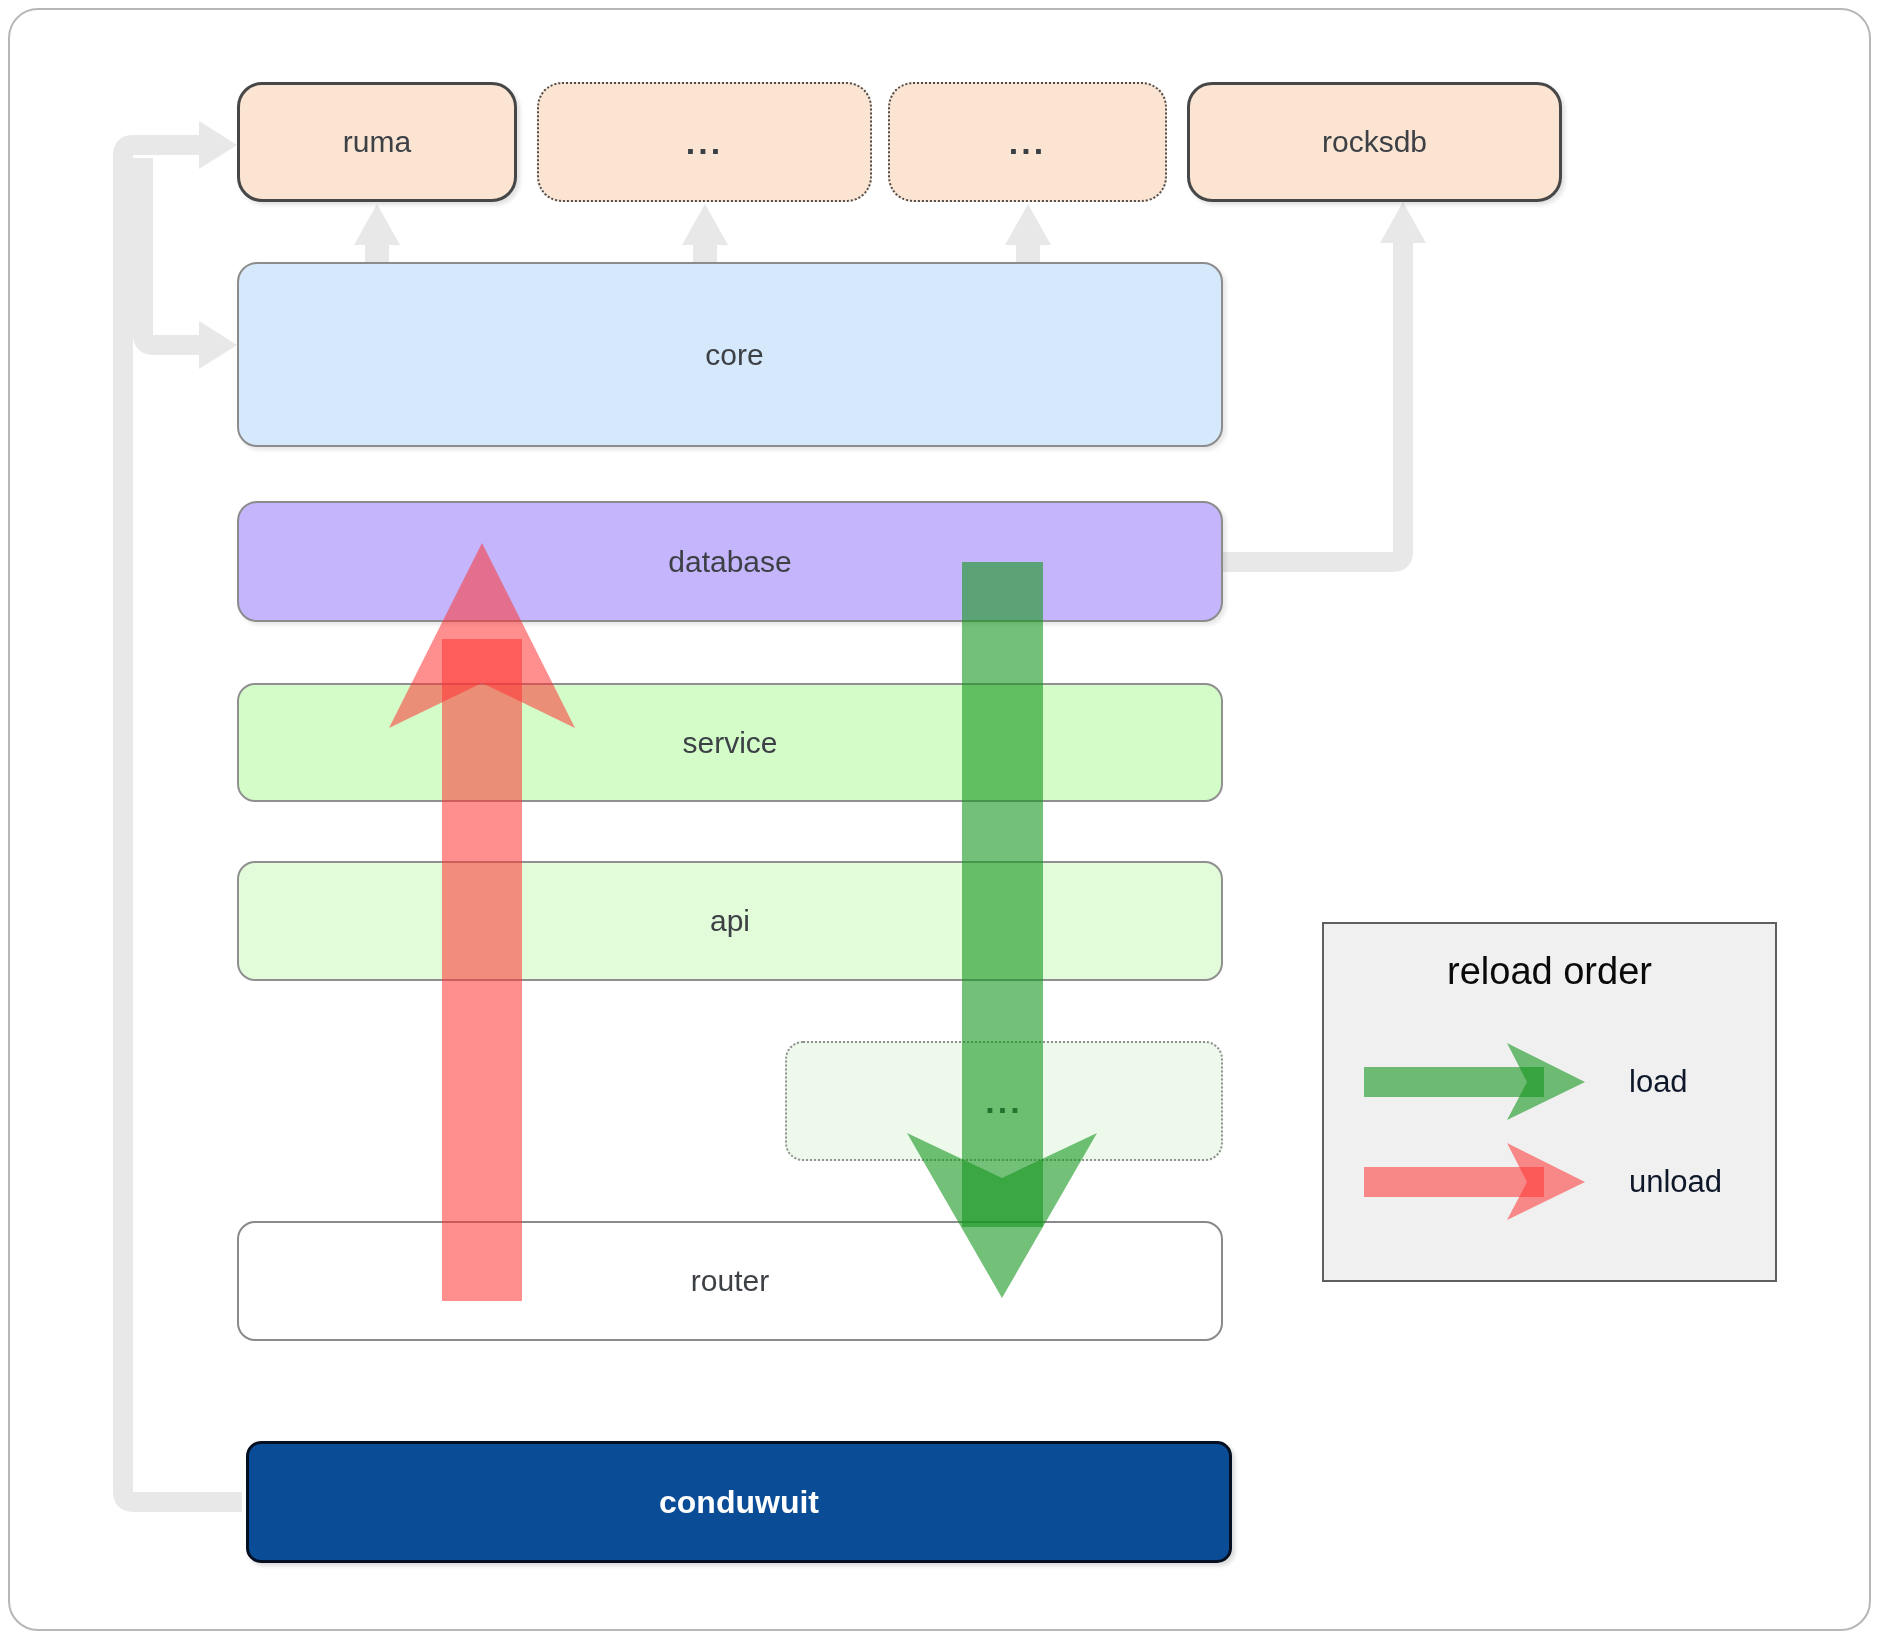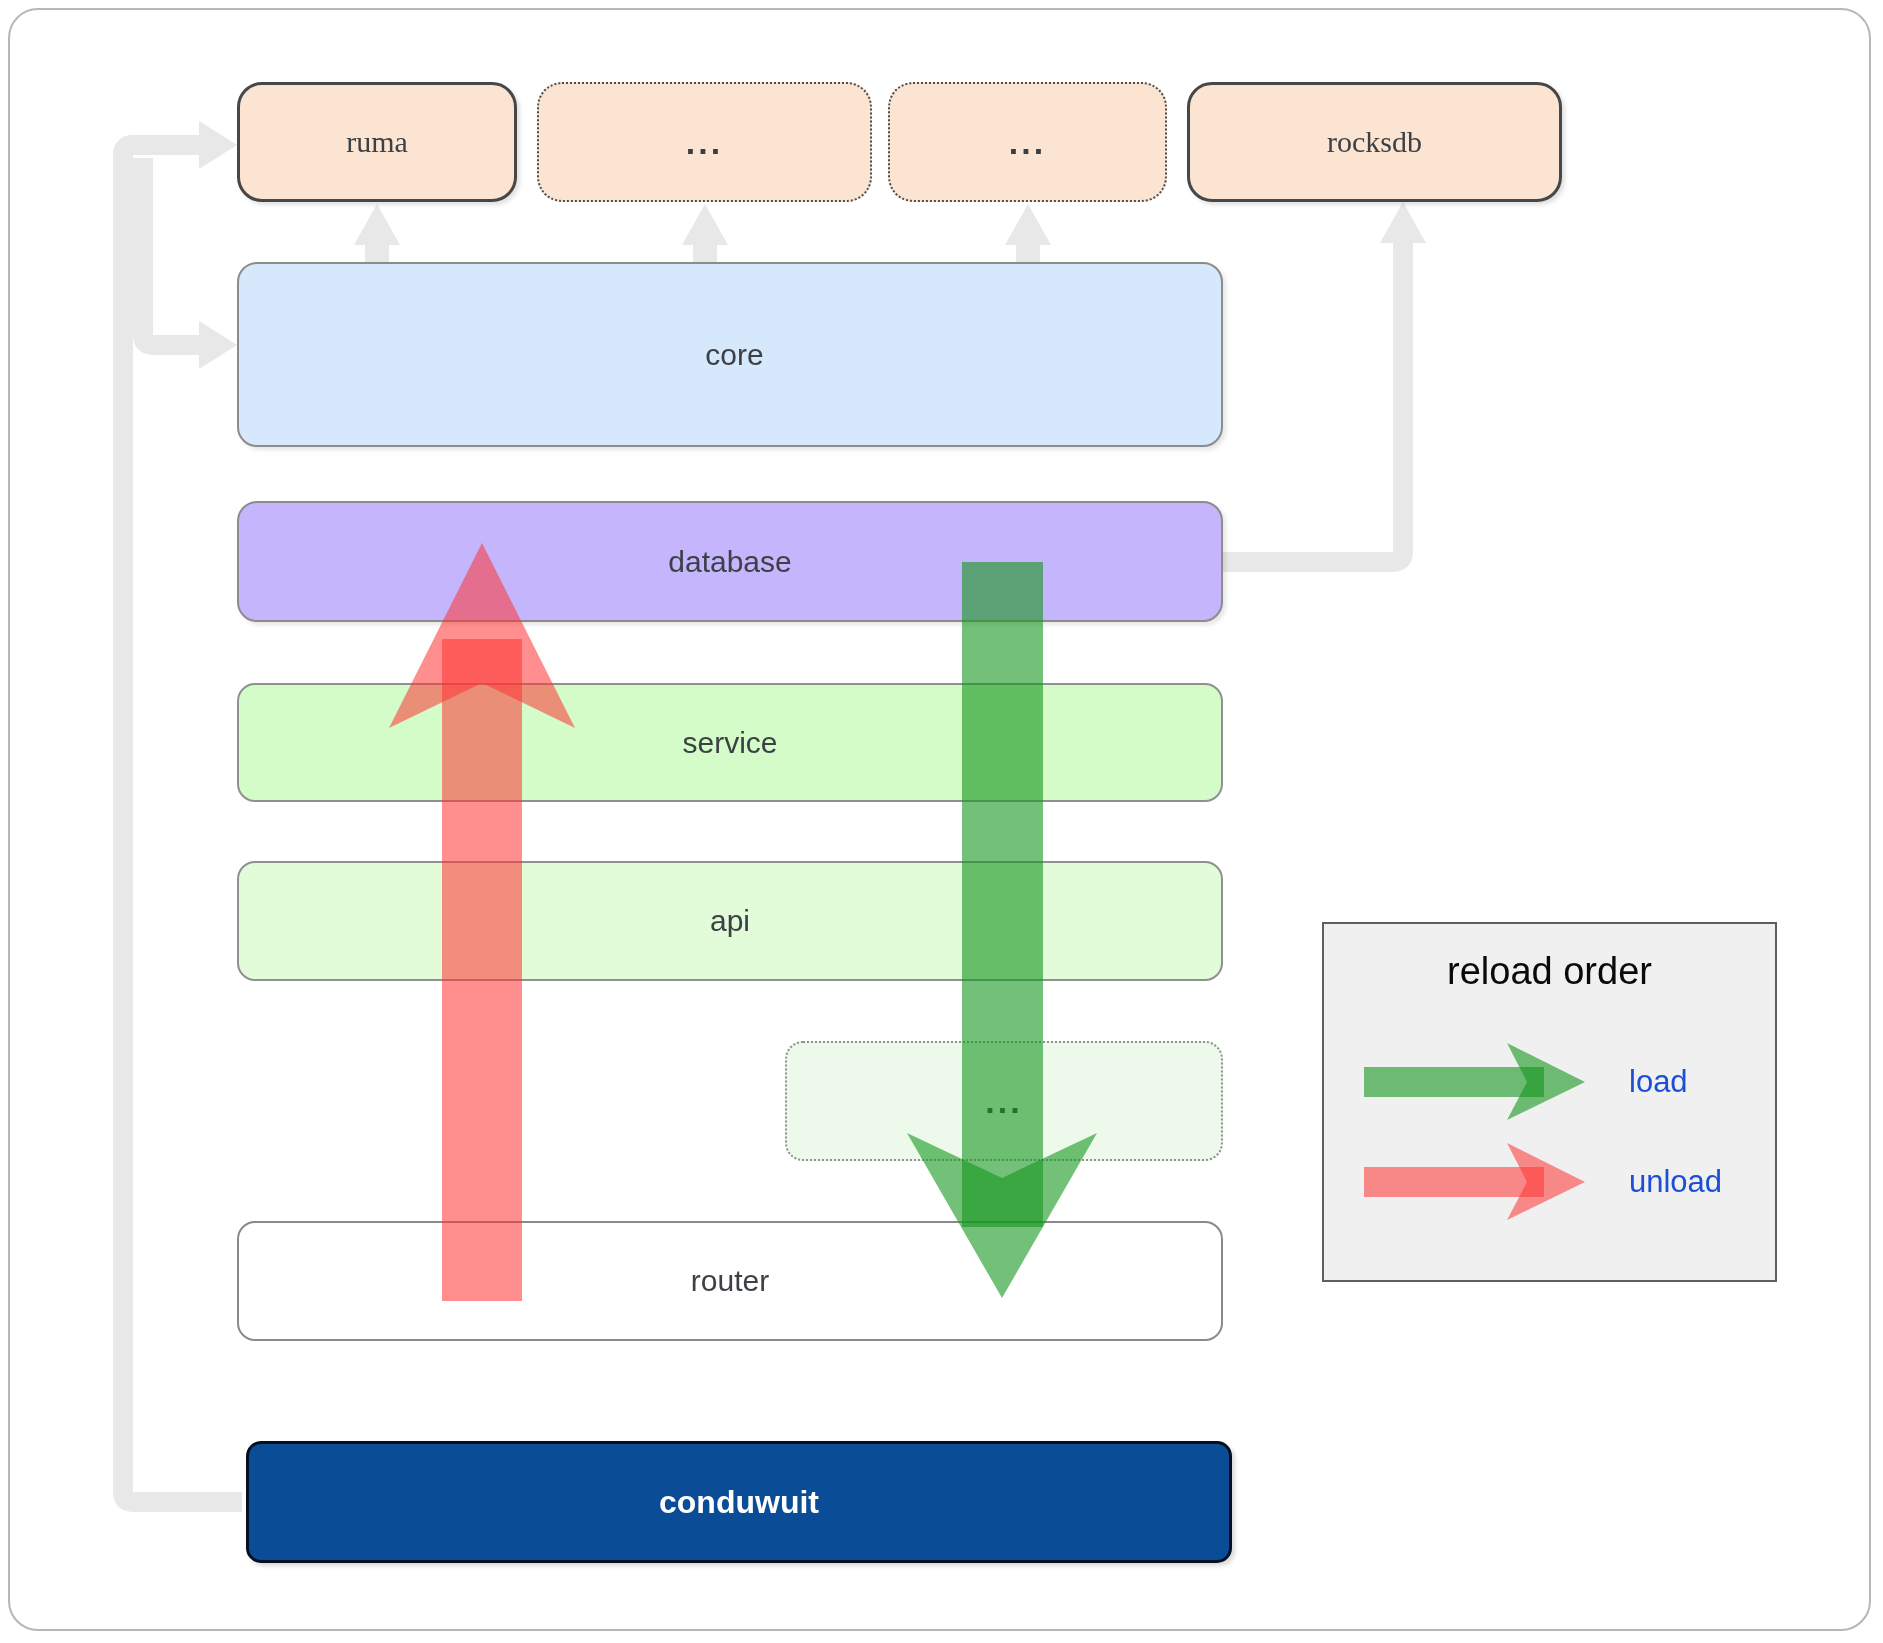--- a/index.html
+++ b/index.html
@@ -3,21 +3,21 @@
 <meta charset="utf-8">
 <style>
   html,body{margin:0;padding:0;background:#ffffff;}
   .canvas{position:relative;width:1883px;height:1643px;background:#ffffff;overflow:hidden;
           font-family:"Liberation Sans", sans-serif;}
   .frame{position:absolute;left:8px;top:8px;width:1863px;height:1623px;border:2px solid #b7b7b7;
          border-radius:30px;box-sizing:border-box;}
   .box{position:absolute;display:flex;align-items:center;justify-content:center;
        box-sizing:border-box;font-size:30px;color:#3d4146;}
   .peach{background:#fbe5d2;}
-  .solid-dark{border:3px solid #474747;border-radius:25px;box-shadow:3px 3px 4px rgba(0,0,0,0.12);font-family:Liberation Serif, serif;}
+  .solid-dark{border:3px solid #474747;border-radius:25px;box-shadow:3px 3px 4px rgba(0,0,0,0.12);}
   .dotted-dark{border:2px dotted #4d4d4d;border-radius:25px;}
   .ruma{left:237px;top:82px;width:280px;height:120px;}
   .mod-a{left:537px;top:82px;width:335px;height:120px;}
   .mod-b{left:888px;top:82px;width:279px;height:120px;}
   .rocksdb{left:1187px;top:82px;width:375px;height:120px;}
   .dots{font-size:34px;font-weight:700;letter-spacing:3px;color:#394045;}
   .core{left:237px;top:262px;width:986px;height:185px;background:#d6e8fb;
         border:2px solid #8c8c8c;border-radius:20px;box-shadow:3px 3px 4px rgba(0,0,0,0.10);padding-left:9px;}
   .database{left:237px;top:501px;width:986px;height:121px;background:#c4b5fd;
         border:2px solid #8c8c8c;border-radius:20px;box-shadow:3px 3px 4px rgba(0,0,0,0.10);}
@@ -34,21 +34,21 @@
   .conduwuit{left:237px;top:1441px;width:986px;height:122px;background:#0a4d96;
         border:3px solid #041022;border-radius:15px;color:#ffffff;font-weight:700;font-size:32px;
         box-shadow:3px 3px 4px rgba(0,0,0,0.15);margin-left:9px;}
   .overlay{position:absolute;left:0;top:0;pointer-events:none;}
   .legend{position:absolute;left:1322px;top:922px;width:455px;height:360px;background:#f0f0f0;
           border:2px solid #5f5f5f;box-sizing:border-box;}
   .legend-title{position:absolute;left:0;top:26px;width:100%;text-align:center;
                 font-size:38px;color:#0a0a0a;}
   .legend-arrow{position:absolute;left:40px;width:221px;height:77px;}
   .legend-label{position:absolute;left:305px;width:140px;height:77px;display:flex;
-                align-items:center;font-size:31px;color:#1d4ed8;}
+                align-items:center;font-size:31px;color:#0f172a;}
   .row1{top:119px;} .row2{top:219px;}
 </style>
 </head>
 <body>
 
 <div class="canvas">
 
   <div class="frame"></div>
 
   <svg class="overlay" width="1883" height="1643">

